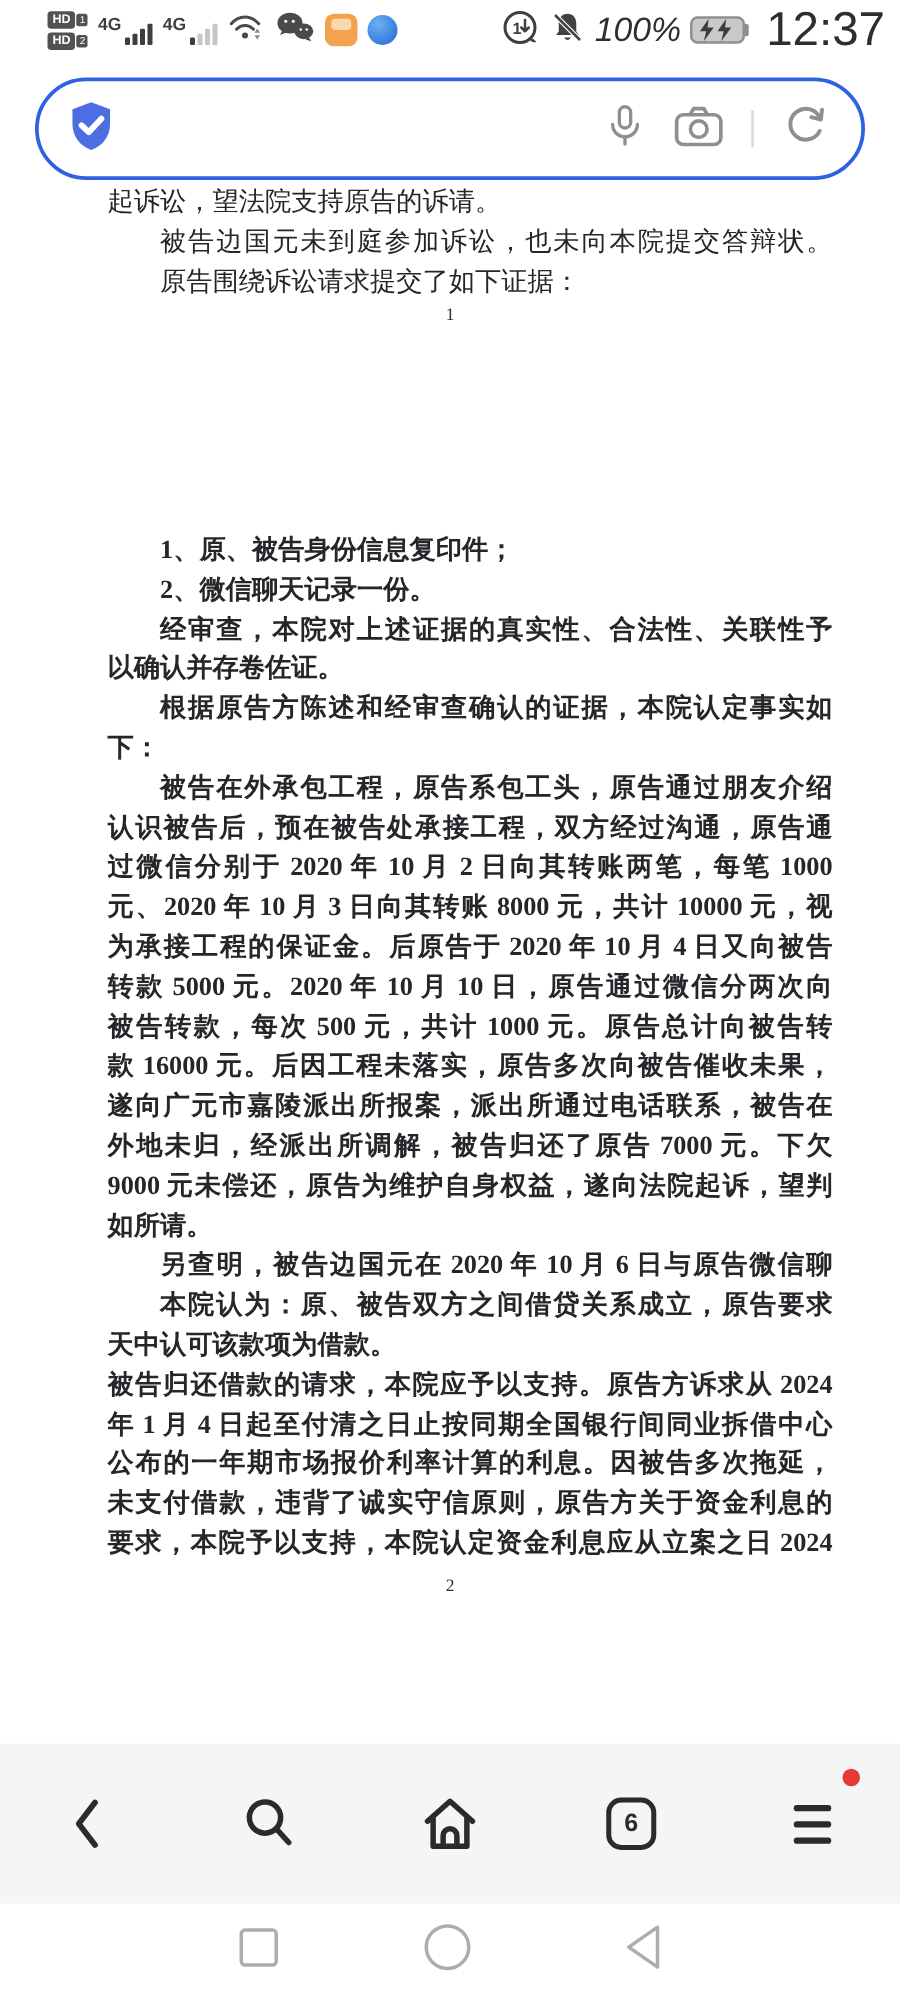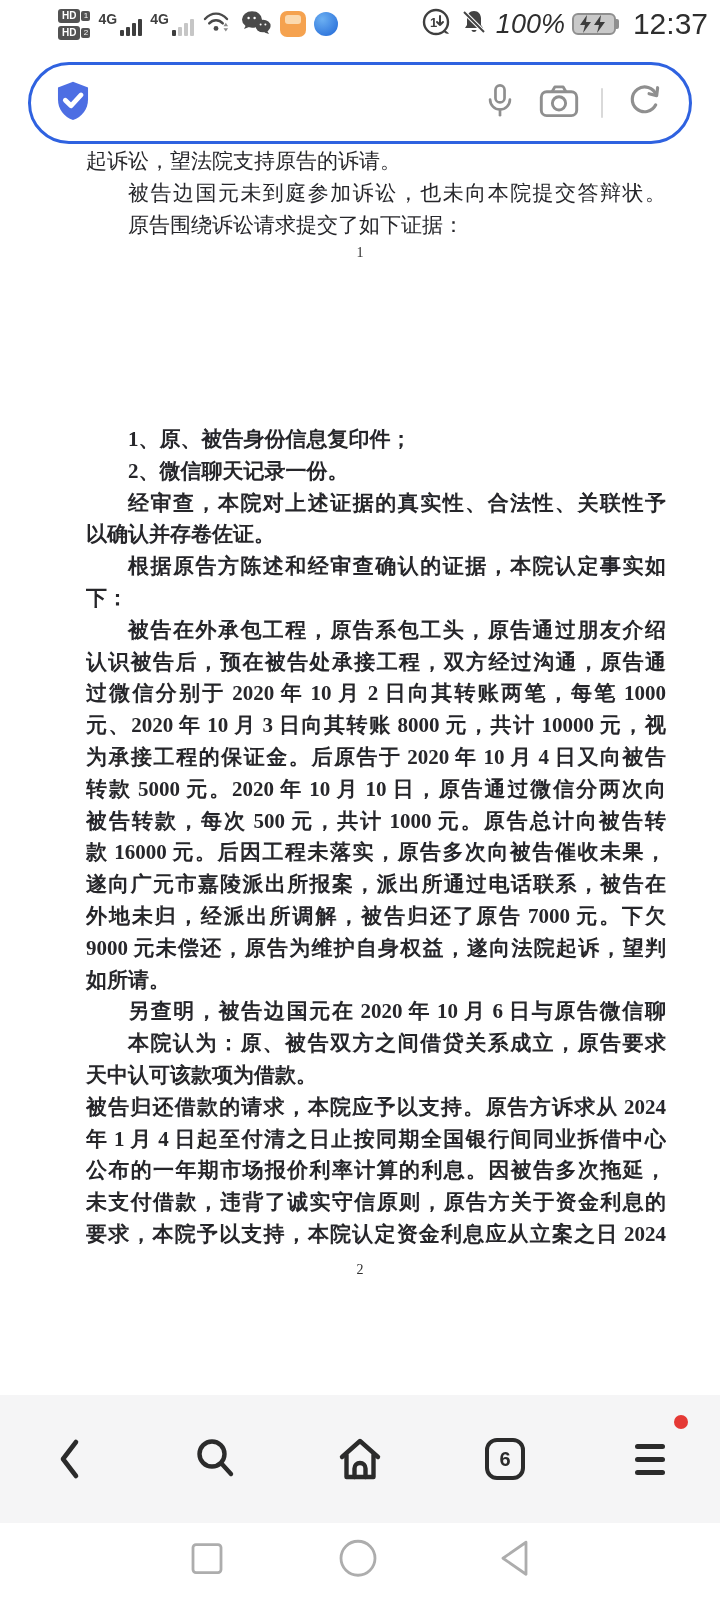--- a/index.html
+++ b/index.html
@@ -1,37 +1,37 @@
 <!DOCTYPE html>
 <html><head>
 <meta charset="utf-8">
 <style>
   html,body{margin:0;padding:0;background:#fff;}
   .screen{position:relative;width:720px;height:1600px;background:#fff;overflow:hidden;
           font-family:"Liberation Sans","DejaVu Sans",sans-serif;}
 
   
   .status-bar{position:absolute;top:0;left:0;right:0;height:48px;display:flex;
-              align-items:center;justify-content:space-between;padding:0 12px 0 58px;box-sizing:border-box;}
+              align-items:center;justify-content:space-between;padding:0 12px 0 38px;box-sizing:border-box;}
   .sb-left{display:flex;align-items:center;gap:8px;}
   .sb-right{display:flex;align-items:center;gap:7px;}
   .hd-stack{display:flex;flex-direction:column;gap:3px;}
   .hd-row{display:flex;align-items:flex-start;gap:1px;}
   .hd-box{background:#525252;color:#fff;font-size:10px;font-weight:bold;border-radius:3px;
           padding:1px 4px;line-height:12px;}
   .hd-sub{background:#525252;color:#fff;font-size:8px;border-radius:2px;width:9px;height:10px;
           line-height:10px;text-align:center;margin-top:2px;}
   .sim{display:flex;align-items:flex-end;gap:3px;}
   .sim .net{font-size:14px;font-weight:bold;color:#3e3e3e;line-height:14px;margin-bottom:10px;}
   .bars{display:flex;align-items:flex-end;gap:2px;height:17px;}
   .bars span{width:4px;border-radius:1px;display:block;}
   .b1{height:6px}.b2{height:9px}.b3{height:13px}.b4{height:17px}
   .dark{background:#3e3e3e}.lite{background:#c6c6c6}
   .sb-pct{font-size:27px;color:#2e2e2e;font-style:italic;}
-  .sb-time{font-size:30px;color:#2e2e2e;margin-left:4px;}
+  .sb-time{font-size:38px;color:#2e2e2e;margin-left:4px;}
   .batt{position:relative;width:50px;height:23px;display:flex;align-items:center;}
   .batt-body{width:44px;height:22px;background:#c9c9c9;border:2px solid #8f8f8f;border-radius:6px;
              box-sizing:border-box;display:flex;align-items:center;justify-content:center;}
   .batt-tip{width:3px;height:10px;background:#8f8f8f;border-radius:0 2px 2px 0;}
   .app-orange{width:26px;height:26px;border-radius:7px;background:#f5a24f;position:relative;}
   .app-orange:before{content:"";position:absolute;left:5px;top:4px;width:16px;height:9px;
                      background:#fbd9ae;border-radius:3px;}
   .app-blue{width:24px;height:24px;border-radius:50%;
             background:radial-gradient(circle at 35% 30%,#6cb0f2,#1f66d6);}
 

